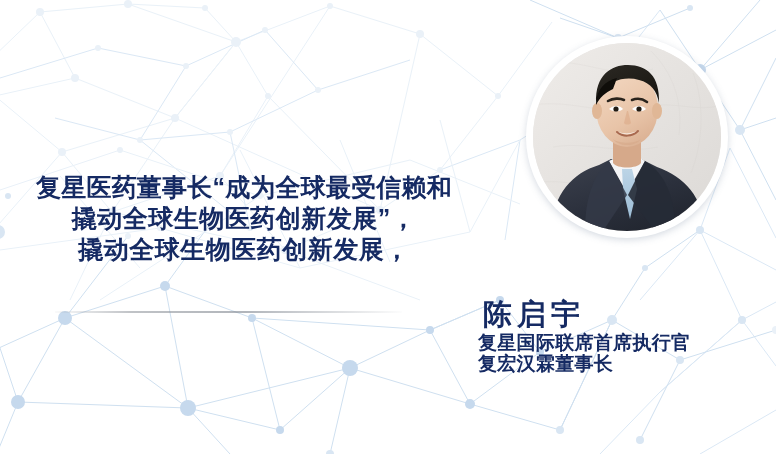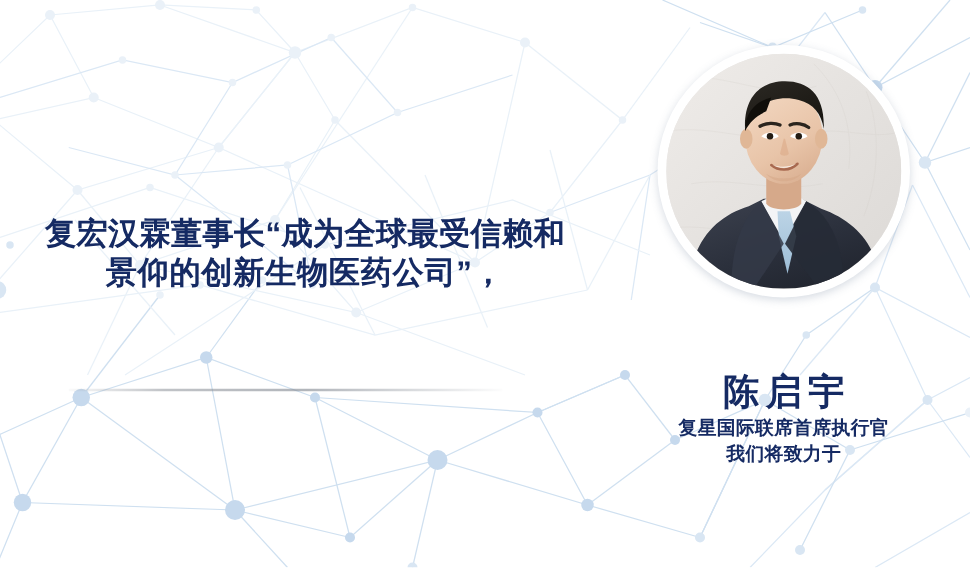--- a/index.html
+++ b/index.html
@@ -85,33 +85,33 @@
     overflow: hidden;
     background: #e9e7e5;
   }
   #portrait-photo svg { display: block; }
   
   #person-block {
     position: absolute;
     left: 478px;
     top: 296px;
     width: 298px;
-    text-align: center;
+    text-align: left;
   }
   #person-name {
     color: #152a63;
     font-size: 29px;
     font-weight: bold;
     letter-spacing: 5px;
     line-height: 36px;
     text-indent: 5px;
   }
   .person-title {
     color: #152a63;
-    font-size: 15px;
+    font-size: 19px;
     font-weight: bold;
     line-height: 21px;
     letter-spacing: 0.3px;
   }
 </style>
 </head>
 <body>
 
 <div id="poster">
 
@@ -282,22 +282,23 @@
     <circle class="nd2" cx="742" cy="320" r="4"></circle>
     <circle class="nd2" cx="700" cy="230" r="4"></circle>
     <circle class="nd3" cx="776" cy="330" r="4"></circle>
     <circle class="nd2" cx="640" cy="440" r="4"></circle>
     <circle class="nd2" cx="330" cy="454" r="4"></circle>
     <circle class="nd3" cx="128" cy="236" r="3"></circle>
     <circle class="nd3" cx="210" cy="224" r="3"></circle>
   </svg>
 
   <div id="quote-block">
-    <div class="quote-line first">复宏汉霖董事长“成为全球最受信赖和</div>
-    <div class="quote-line">景仰的创新生物医药公司”，</div>
+    <div class="quote-line first">复星医药董事长“成为全球最受信赖和</div>
+    <div class="quote-line">撬动全球生物医药创新发展”，</div>
+    <div class="quote-line">撬动全球生物医药创新发展，</div>
   </div>
 
   <div id="quote-divider"></div>
 
   <div id="portrait-wrap">
     <div id="portrait-ring"></div>
     <div id="portrait-photo">
       <svg width="188" height="188" viewBox="0 0 188 188" xmlns="http://www.w3.org/2000/svg">
         <defs>
           <linearGradient id="bgwall" x1="0" y1="0" x2="1" y2="1">
@@ -368,16 +369,16 @@
         <path d="M85,89 C91,92 98,92 104,88 C98,91 91,91 85,89 Z" fill="#ffffff" opacity="0.85"></path>
 
         <path d="M80,96 C86,101 102,101 108,96 C102,104 86,104 80,96 Z" fill="#d4a686" opacity="0.5"></path>
       </svg>
     </div>
   </div>
 
   <div id="person-block">
     <div id="person-name">陈启宇</div>
     <div class="person-title">复星国际联席首席执行官</div>
-    <div class="person-title">我们将致力于</div>
+    <div class="person-title">复宏汉霖董事长</div>
   </div>
 
 </div>
 
 </body></html>

